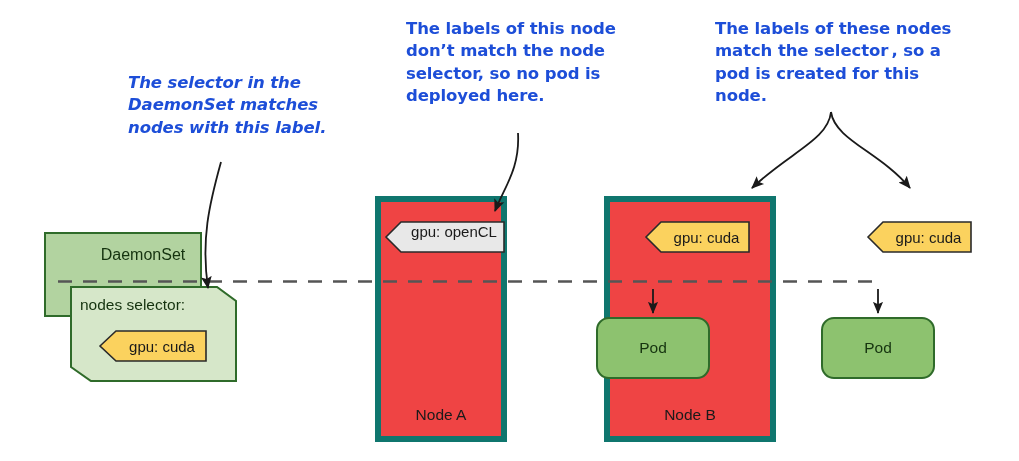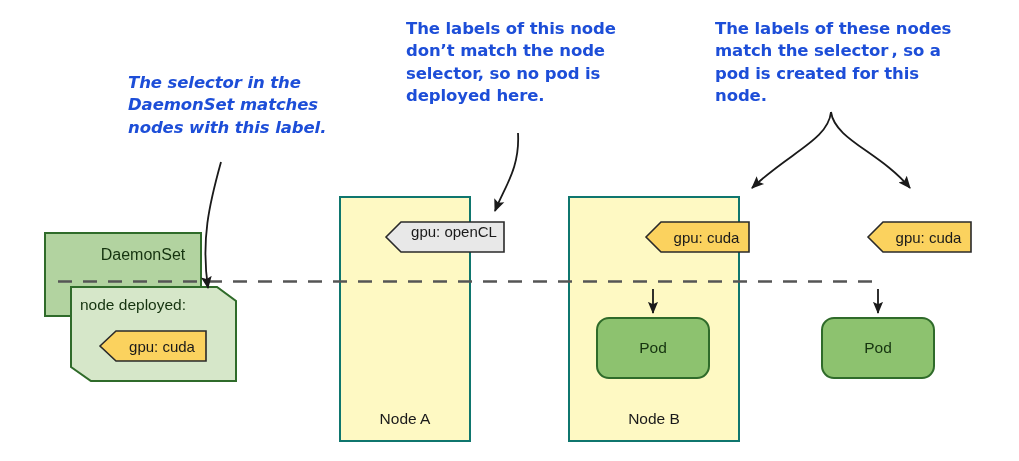--- a/index.html
+++ b/index.html
@@ -36,23 +36,24 @@
     position: absolute;
     left: 0; top: 0;
     width: 1019px;
     height: 461px;
     pointer-events: none;
   }
 
   
   .node-box {
     position: absolute;
-    background: #fef9c3;
-    border: 2px solid #0f766e;
-    box-sizing: border-box;
+    background: #ef4444;
+    border: 6px solid #0f766e;
+    box-sizing: border-box;
+    margin-left: 36px;
   }
   #node-a { left: 339px; top: 196px; width: 132px; height: 246px; }
   #node-b { left: 568px; top: 196px; width: 172px; height: 246px; }
   #node-c { left: 790px; top: 196px; width: 156px; height: 246px; }
 
   .node-caption {
     position: absolute;
     left: 0;
     bottom: 12px;
     width: 100%;
@@ -199,21 +200,21 @@
   </div>
 
   <div id="daemonset-box">
     <div id="daemonset-label">DaemonSet</div>
   </div>
 
   <div id="nodeselector-card"></div>
   <svg id="nodeselector-outline" viewBox="0 0 167 96">
     <path d="M1,1 L147,1 L166,15 L166,95 L21,95 L1,81 Z" fill="none" stroke="#2f6b2a" stroke-width="2"></path>
   </svg>
-  <div id="nodeselector-text">node deployed:</div>
+  <div id="nodeselector-text">nodes selector:</div>
 
   <div class="tag-wrap" id="tag-selector">
     <svg width="108" height="32" viewBox="0 0 108 32">
       <path d="M0,16 L16,1 L106,1 L106,31 L16,31 Z" fill="#fbd25e" stroke="#2a2a2a" stroke-width="1.6"></path>
     </svg>
     <div class="tag-text" style="width:108px;height:32px;">gpu: cuda</div>
   </div>
 
   <svg id="vector" viewBox="0 0 1019 461">
     <defs>

